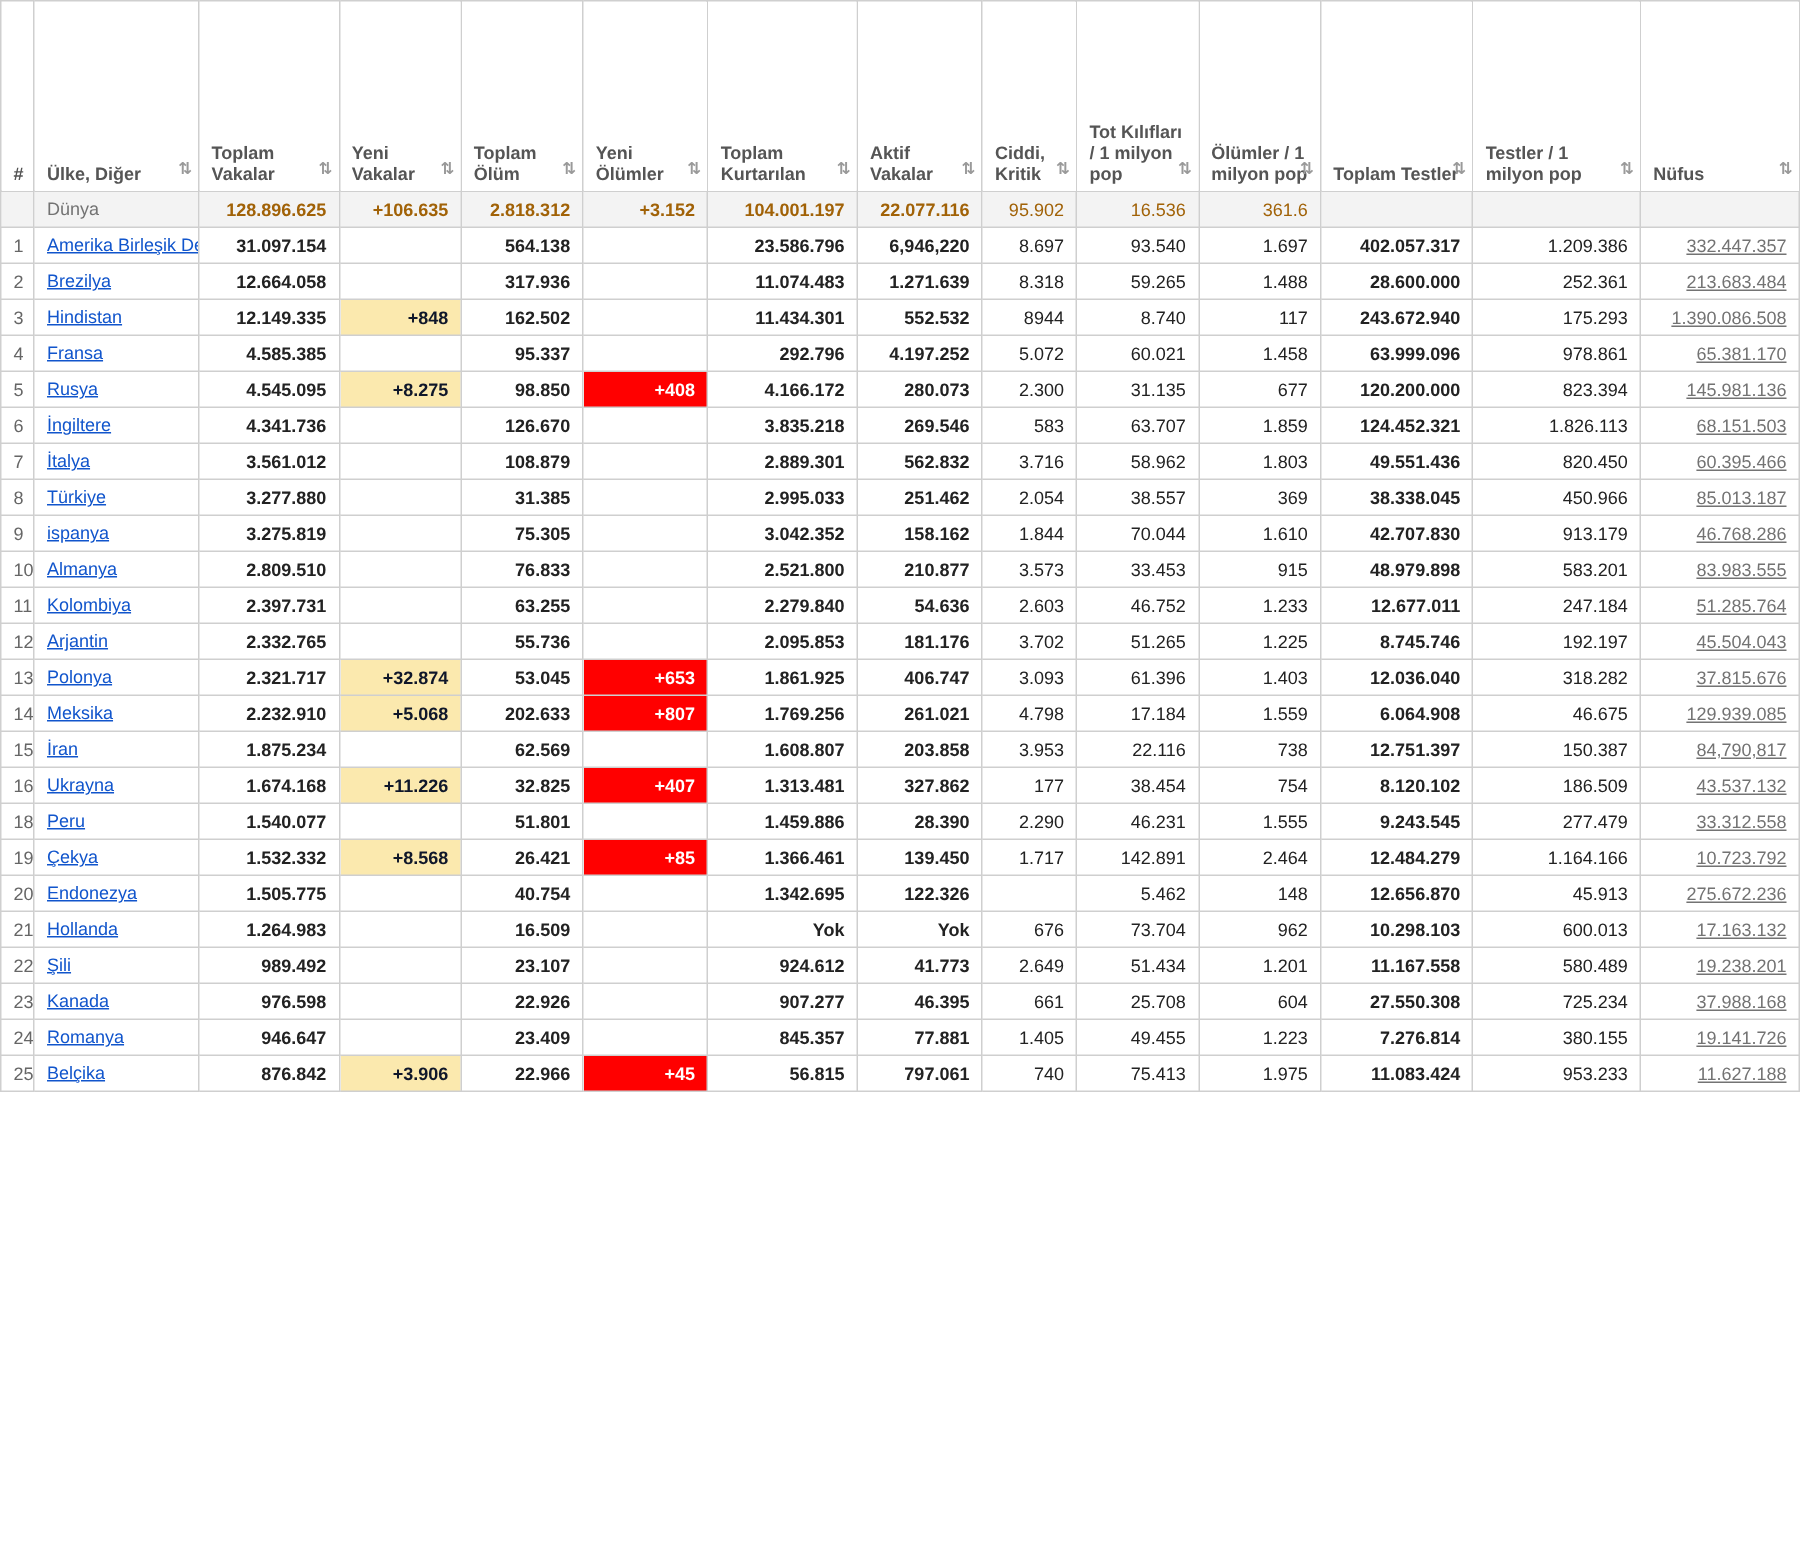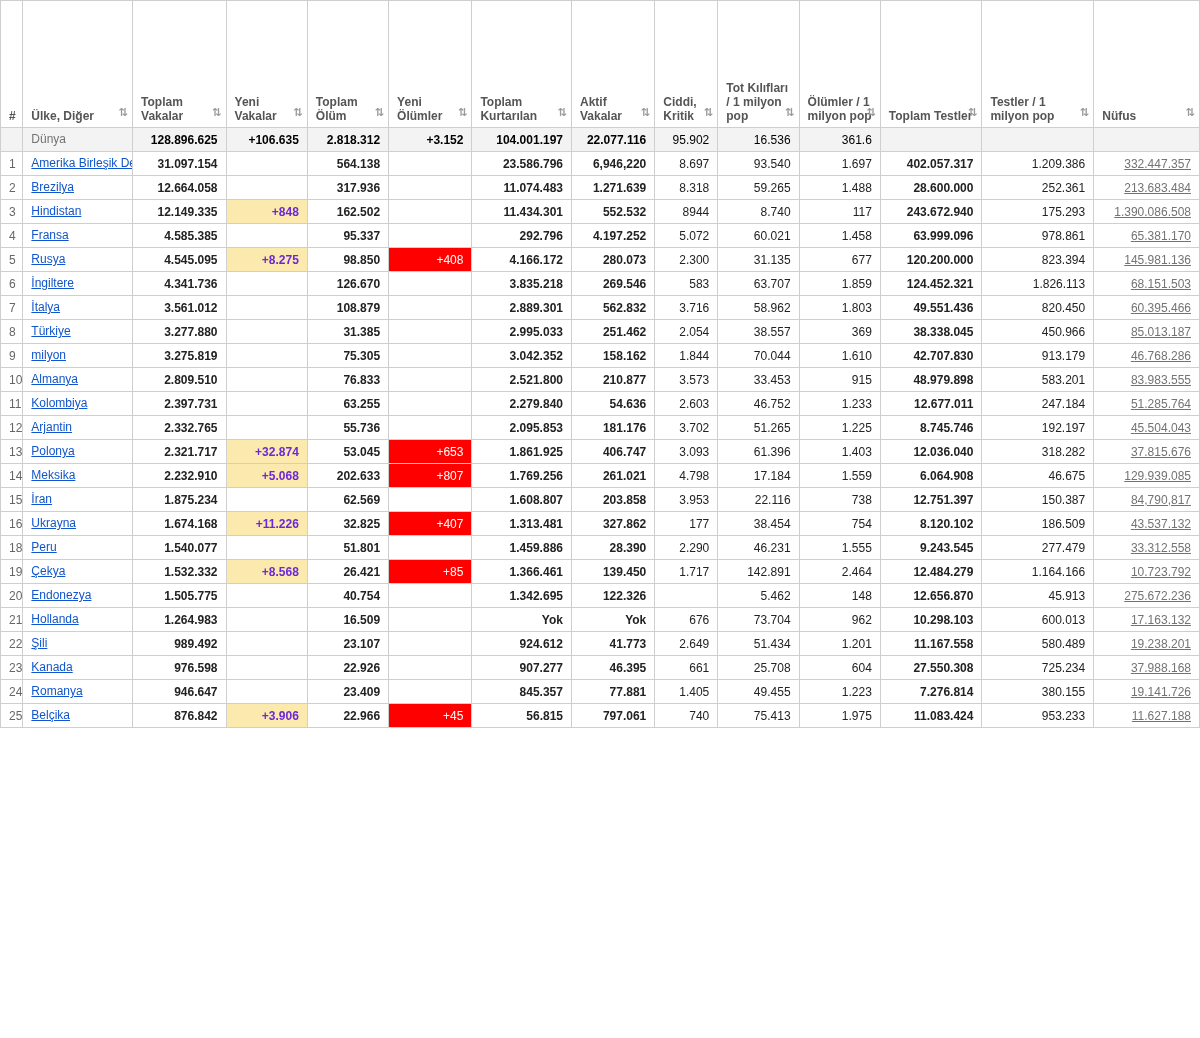--- a/index.html
+++ b/index.html
@@ -85,38 +85,38 @@
   }
   td.pop a {
     color: #737373;
     text-decoration: underline;
   }
   td.pop {
     text-align: right;
   }
   tr.world td {
     background: #f3f3f3;
-    color: #000000;
+    color: #a16207;
     font-weight: bold;
   }
   tr.world td.country {
     color: #737373;
     font-weight: normal;
   }
   td.newcases {
     background: #fbe9ae;
-    color: #6d28d9;
+    color: #0f172a;
     text-align: right;
     font-weight: bold;
   }
   td.newdeaths {
     background: #ff0000;
     color: #ffffff;
     text-align: right;
-    font-weight: normal;
+    font-weight: bold;
   }
   td.empty {
     background: #ffffff;
   }
   
   col.c-rank   { width: 22px; }
   col.c-name   { width: 108px; }
   col.c-tc     { width: 92px; }
   col.c-nc     { width: 80px; }
   col.c-td     { width: 80px; }
@@ -349,21 +349,21 @@
         <td class="num">251.462</td>
         <td class="num plain">2.054</td>
         <td class="num plain">38.557</td>
         <td class="num plain">369</td>
         <td class="num">38.338.045</td>
         <td class="num plain">450.966</td>
         <td class="pop"><a>85.013.187</a></td>
       </tr>
       <tr>
         <td class="rank">9</td>
-        <td class="country"><a>milyon</a></td>
+        <td class="country"><a>ispanya</a></td>
         <td class="num">3.275.819</td>
         <td class="empty"></td>
         <td class="num">75.305</td>
         <td class="empty"></td>
         <td class="num">3.042.352</td>
         <td class="num">158.162</td>
         <td class="num plain">1.844</td>
         <td class="num plain">70.044</td>
         <td class="num plain">1.610</td>
         <td class="num">42.707.830</td>

